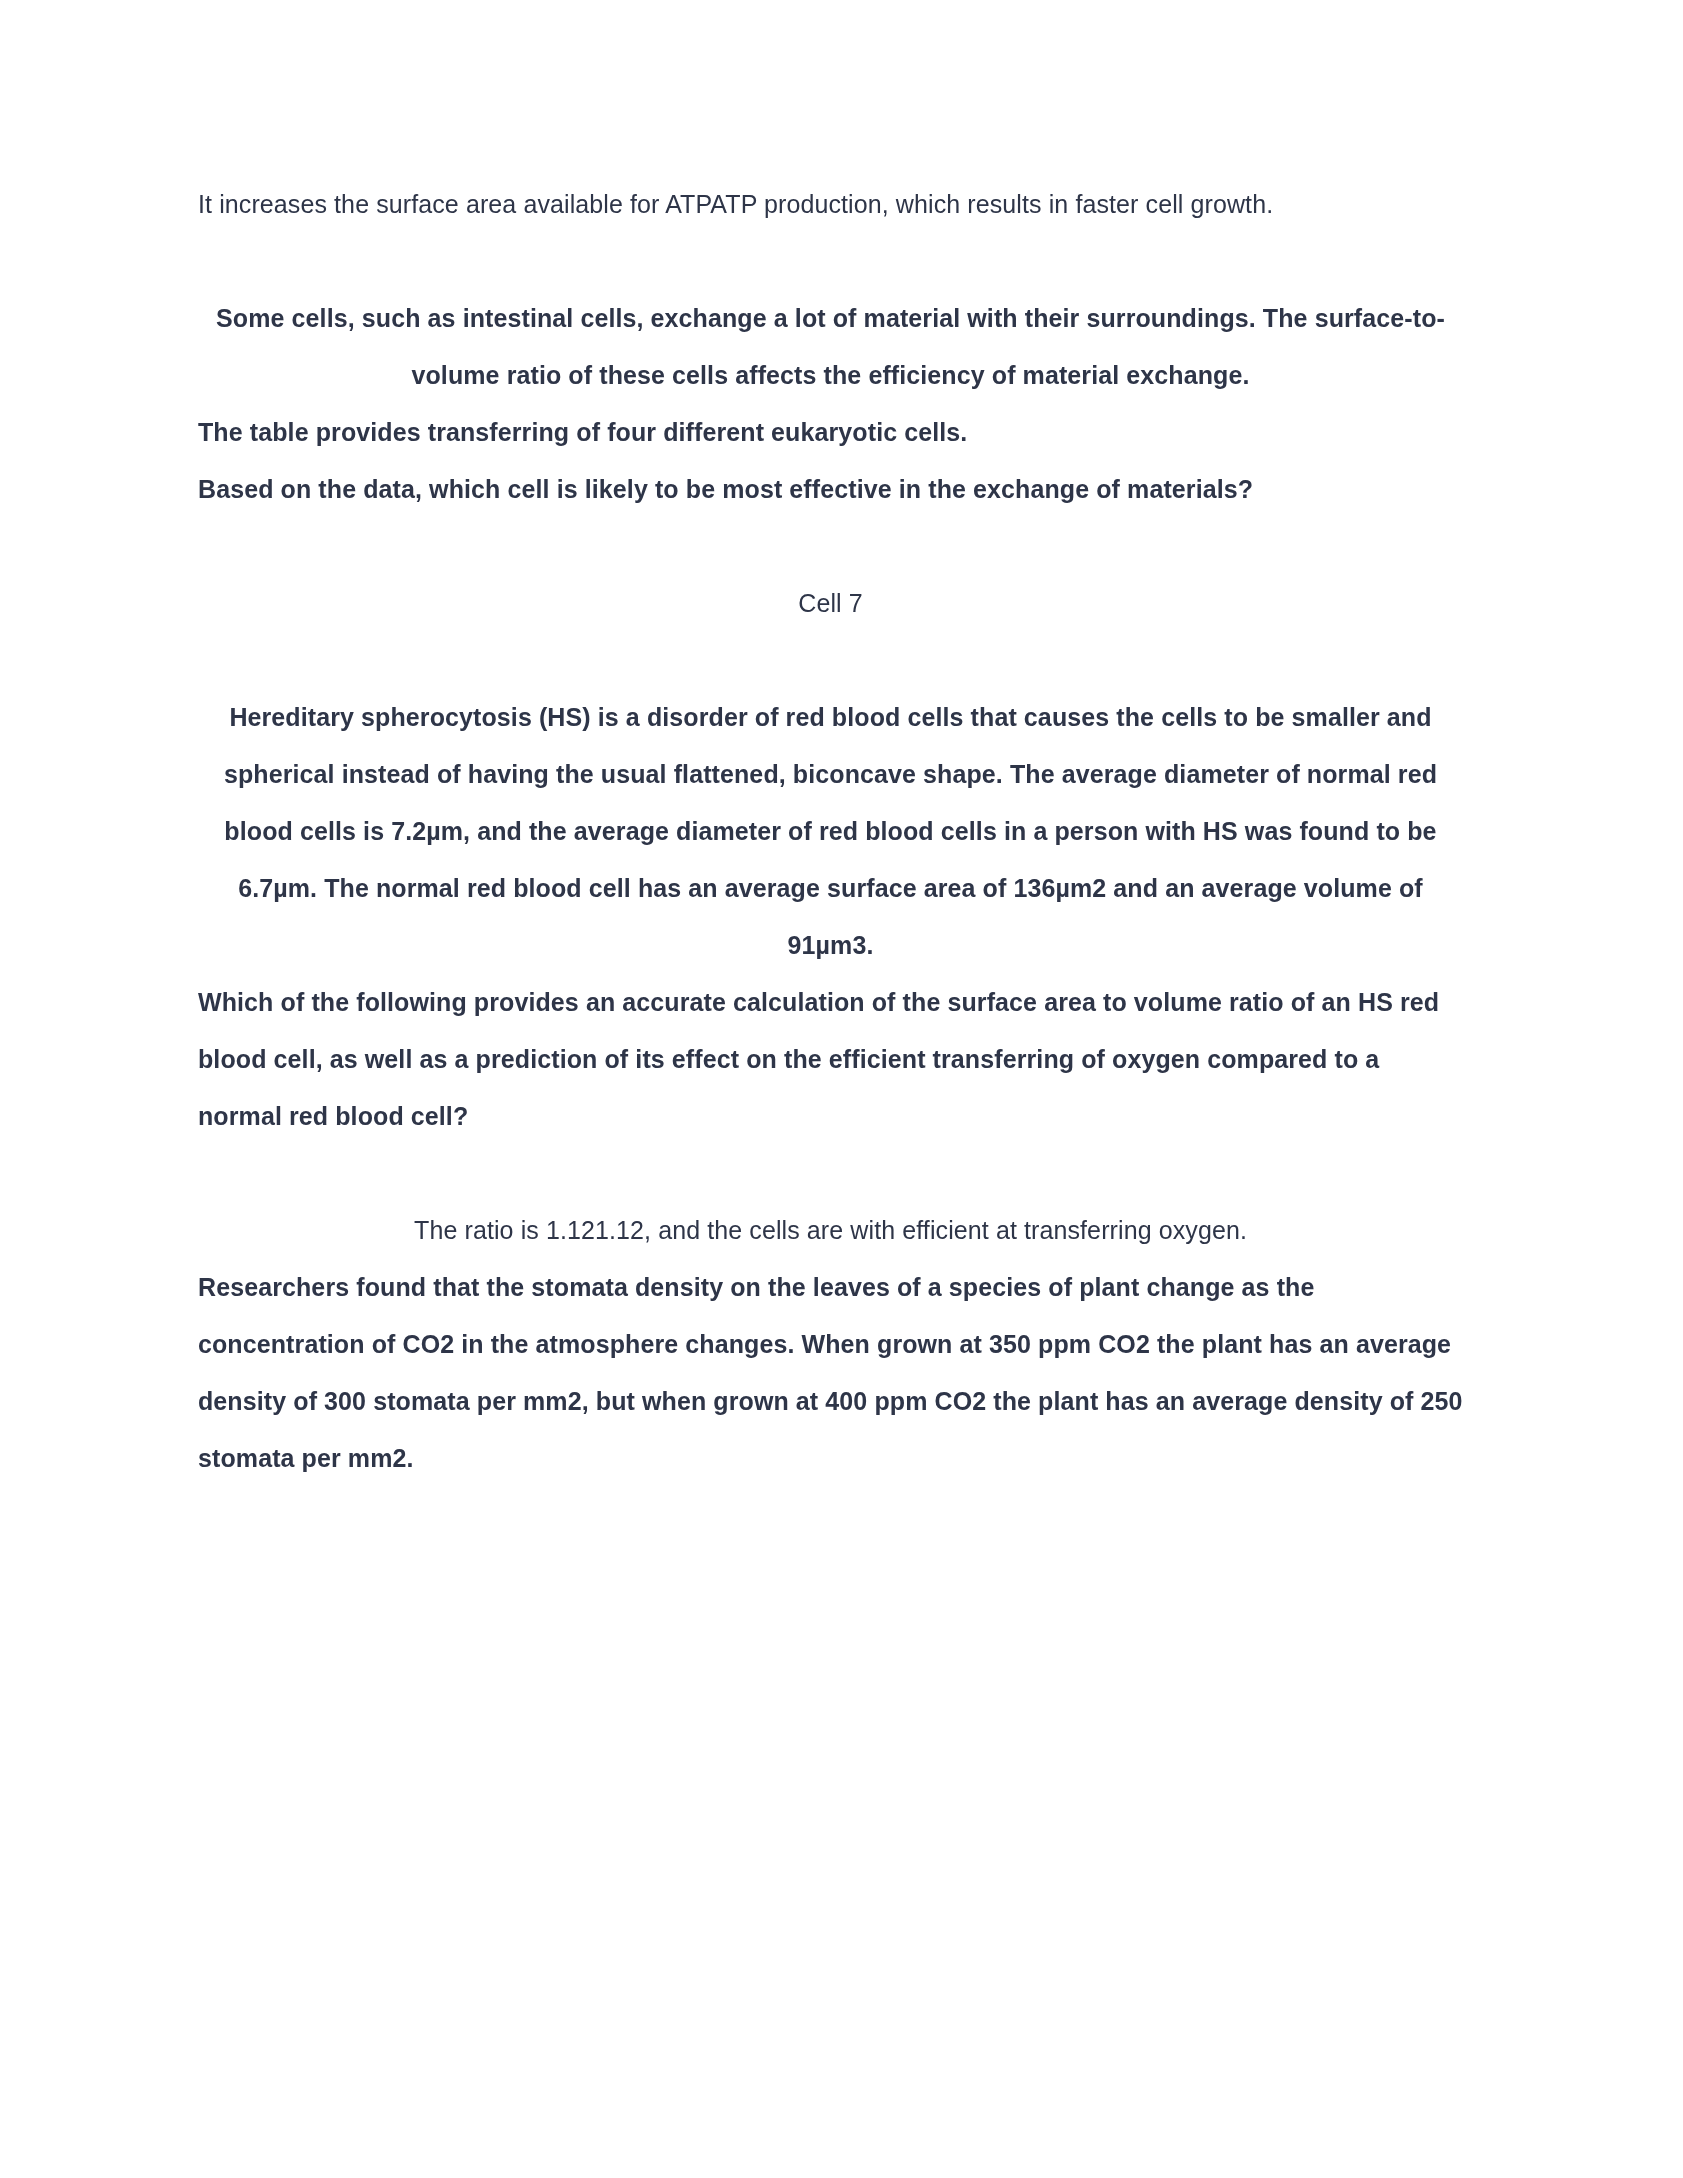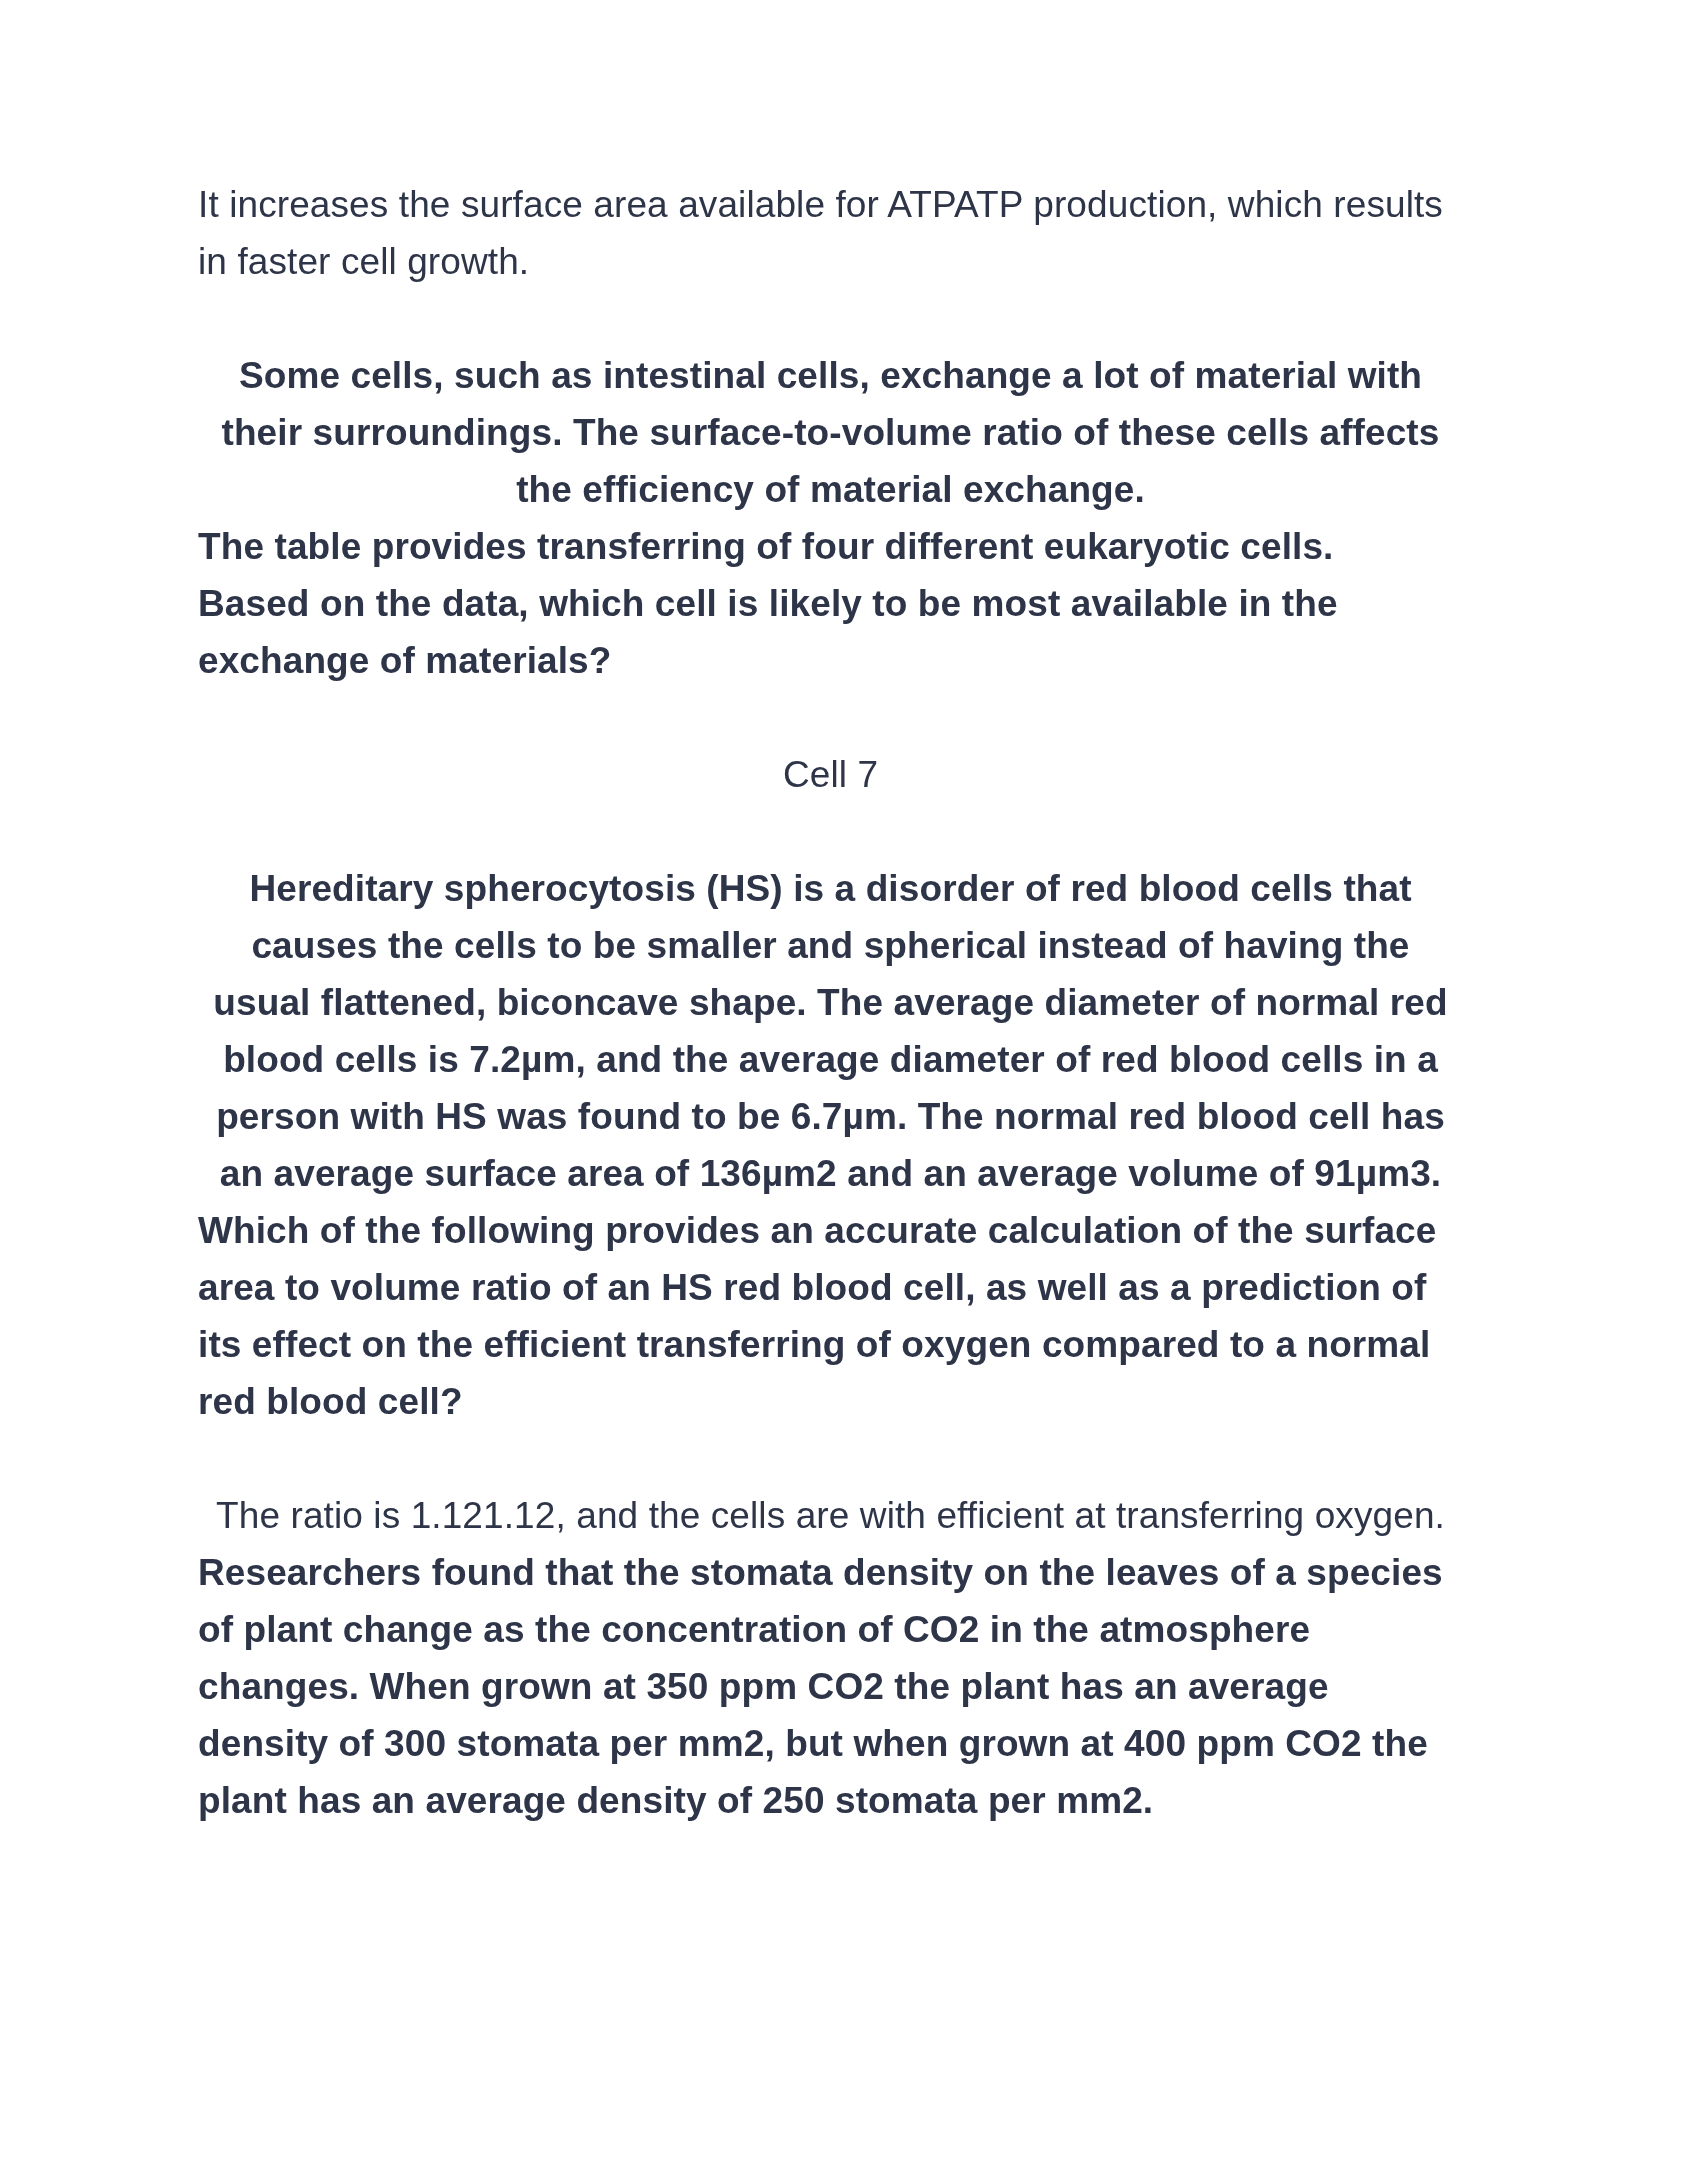--- a/index.html
+++ b/index.html
@@ -25,21 +25,21 @@
   }
 
   #doc-body {
     position: absolute;
     left: 198px;
     top: 176px;
     width: 1265px;
   }
 
   .para {
-    font-size: 37px;
+    font-size: 25px;
     line-height: 57px;
     color: #2e3548;
     letter-spacing: 0.1px;
     text-align: left;
     word-wrap: break-word;
   }
 
   .para.regular {
     font-weight: 400;
   }
@@ -58,21 +58,21 @@
 <div id="page">
   <div id="doc-body">
 
     <p class="para regular gap-none">It increases the surface area available for ATPATP production, which results in faster cell growth.</p>
 
     <p class="para bold gap-large">Some cells, such as intestinal cells, exchange a lot of material with their surroundings. The surface-to-volume ratio of these cells affects the efficiency of material exchange.</p>
 
     <p class="para bold gap-none">The table provides transferring of four different eukaryotic cells.</p>
 
 
-    <p class="para bold gap-none">Based on the data, which cell is likely to be most available in the exchange of materials?</p>
+    <p class="para bold gap-none">Based on the data, which cell is likely to be most effective in the exchange of materials?</p>
 
     <p class="para regular gap-large">Cell 7</p>
 
     <p class="para bold gap-large">Hereditary spherocytosis (HS) is a disorder of red blood cells that causes the cells to be smaller and spherical instead of having the usual flattened, biconcave shape. The average diameter of normal red blood cells is 7.2µm, and the average diameter of red blood cells in a person with HS was found to be 6.7µm. The normal red blood cell has an average surface area of 136µm2 and an average volume of 91µm3.</p>
 
     <p class="para bold gap-none">Which of the following provides an accurate calculation of the surface area to volume ratio of an HS red blood cell, as well as a prediction of its effect on the efficient transferring of oxygen compared to a normal red blood cell?</p>
 
     <p class="para regular gap-large">The ratio is 1.121.12, and the cells are with efficient at transferring oxygen.</p>
 
 

